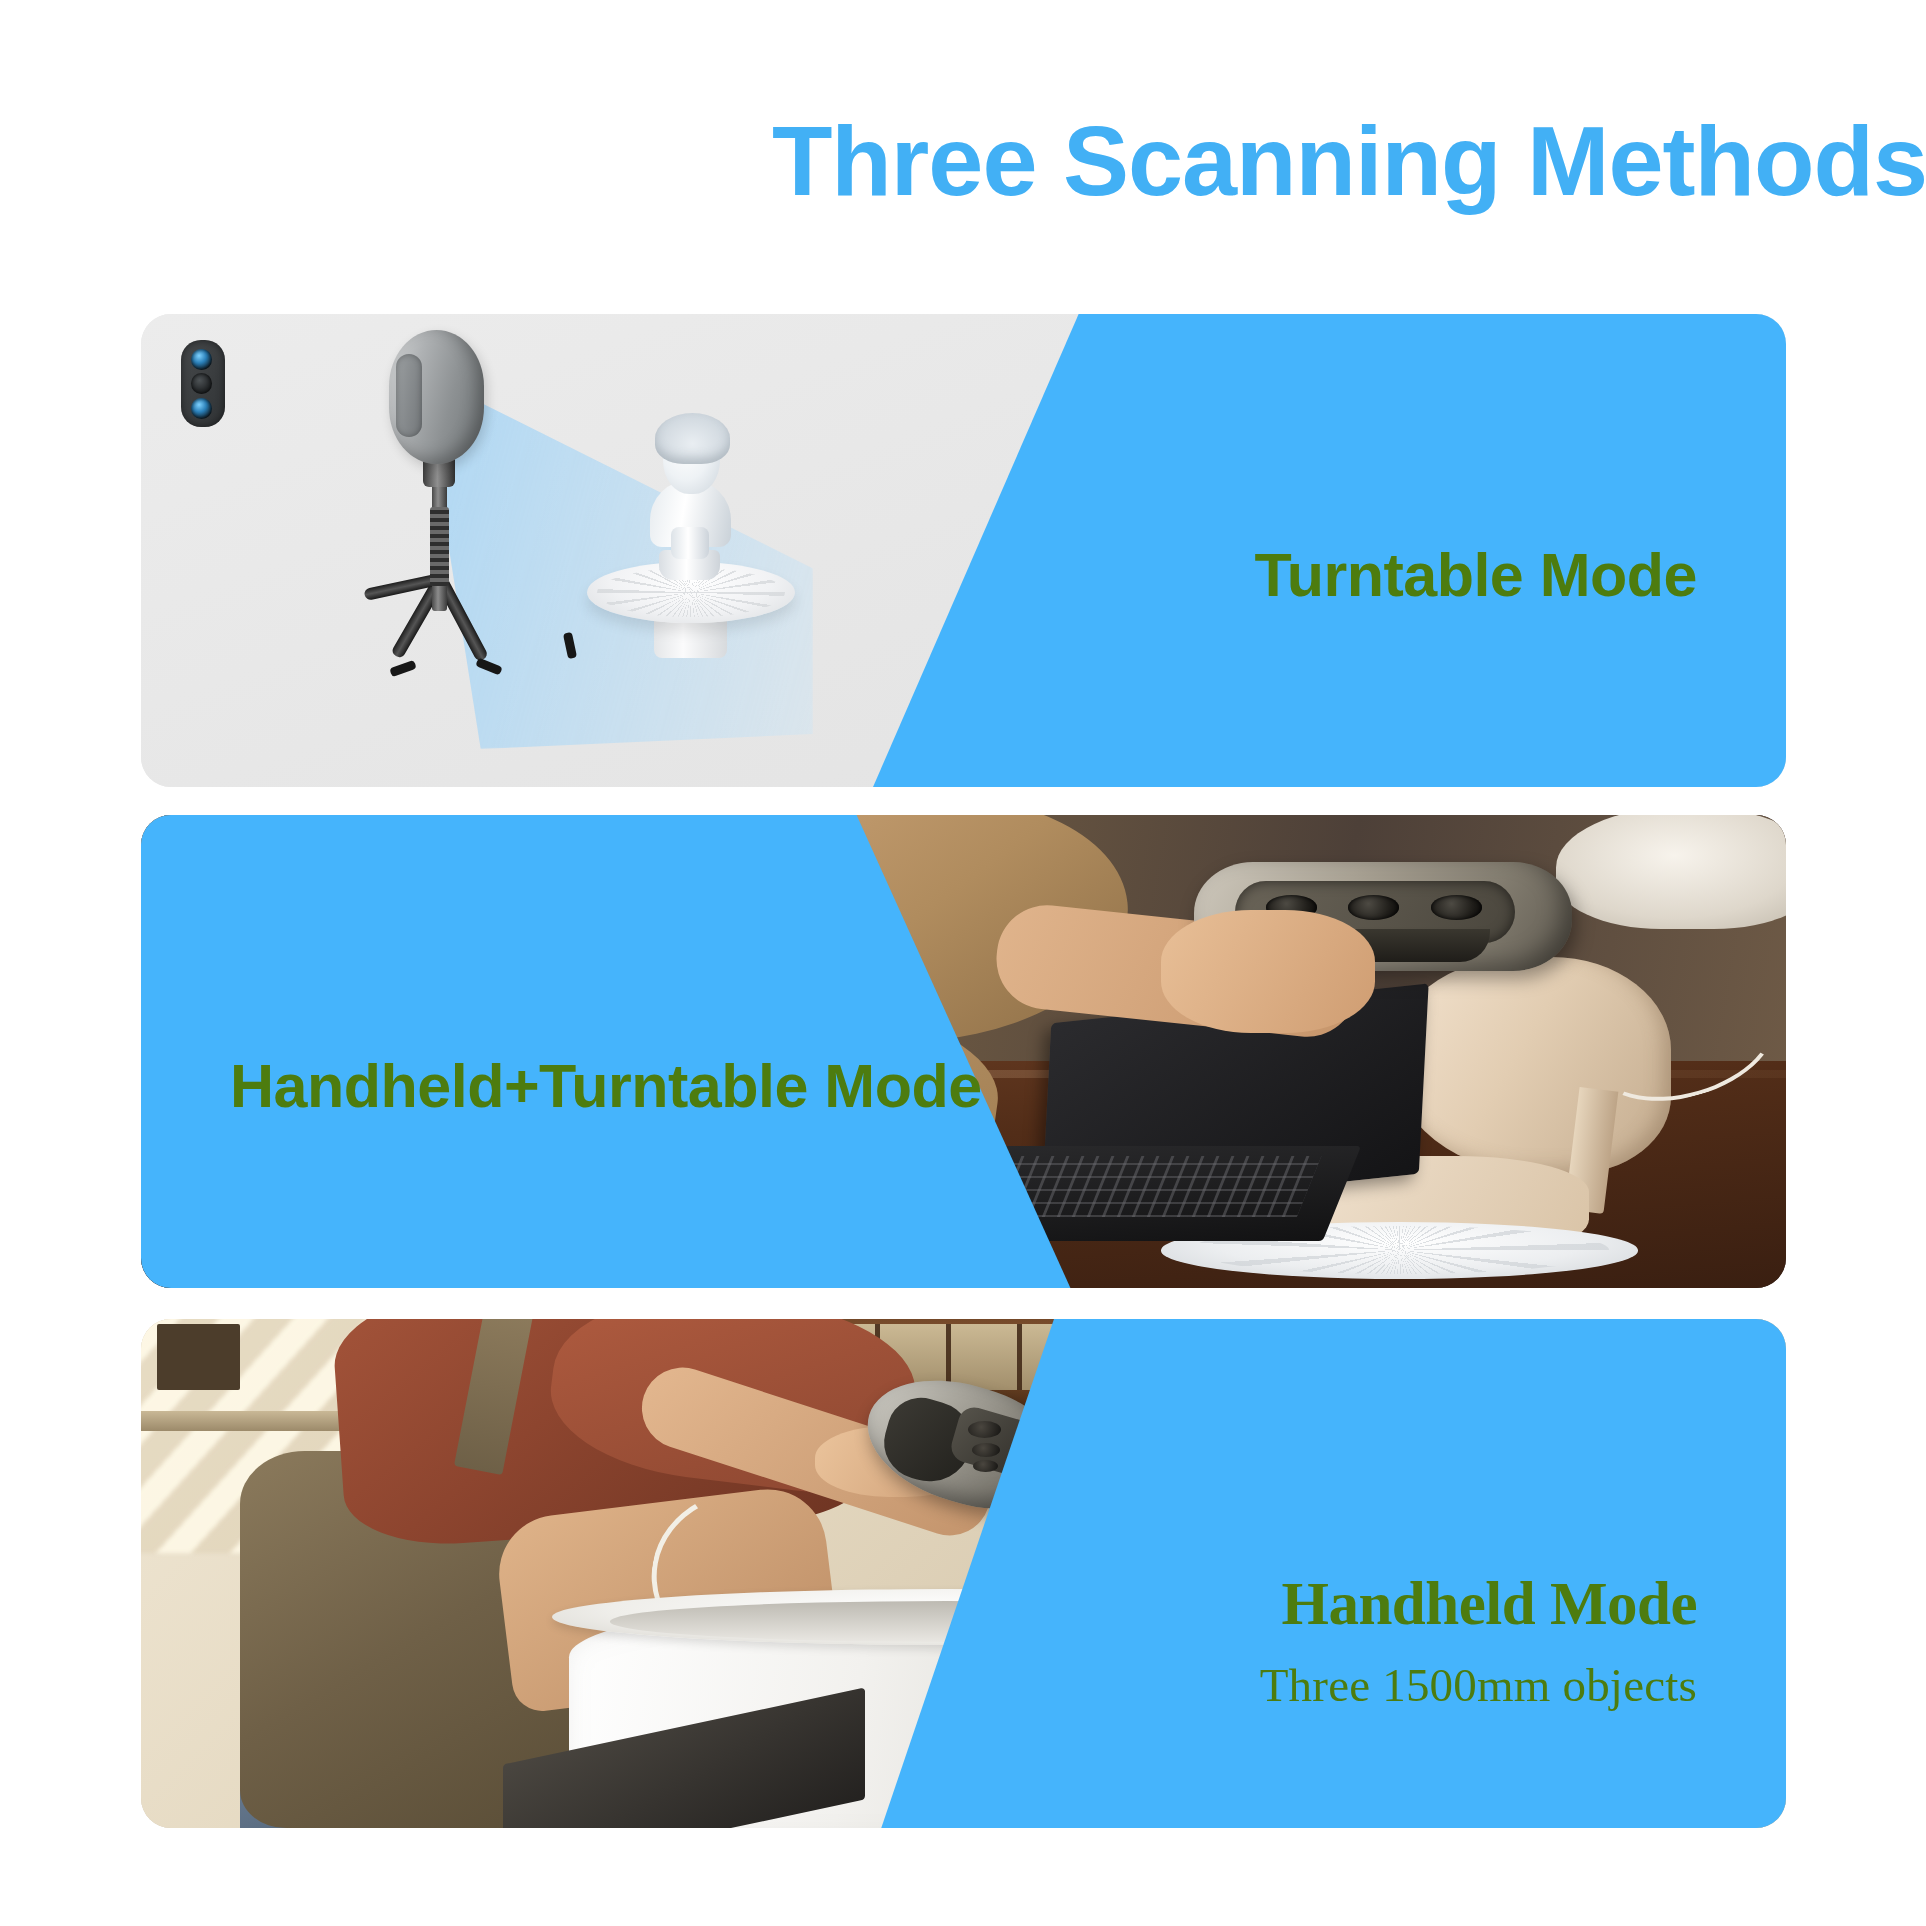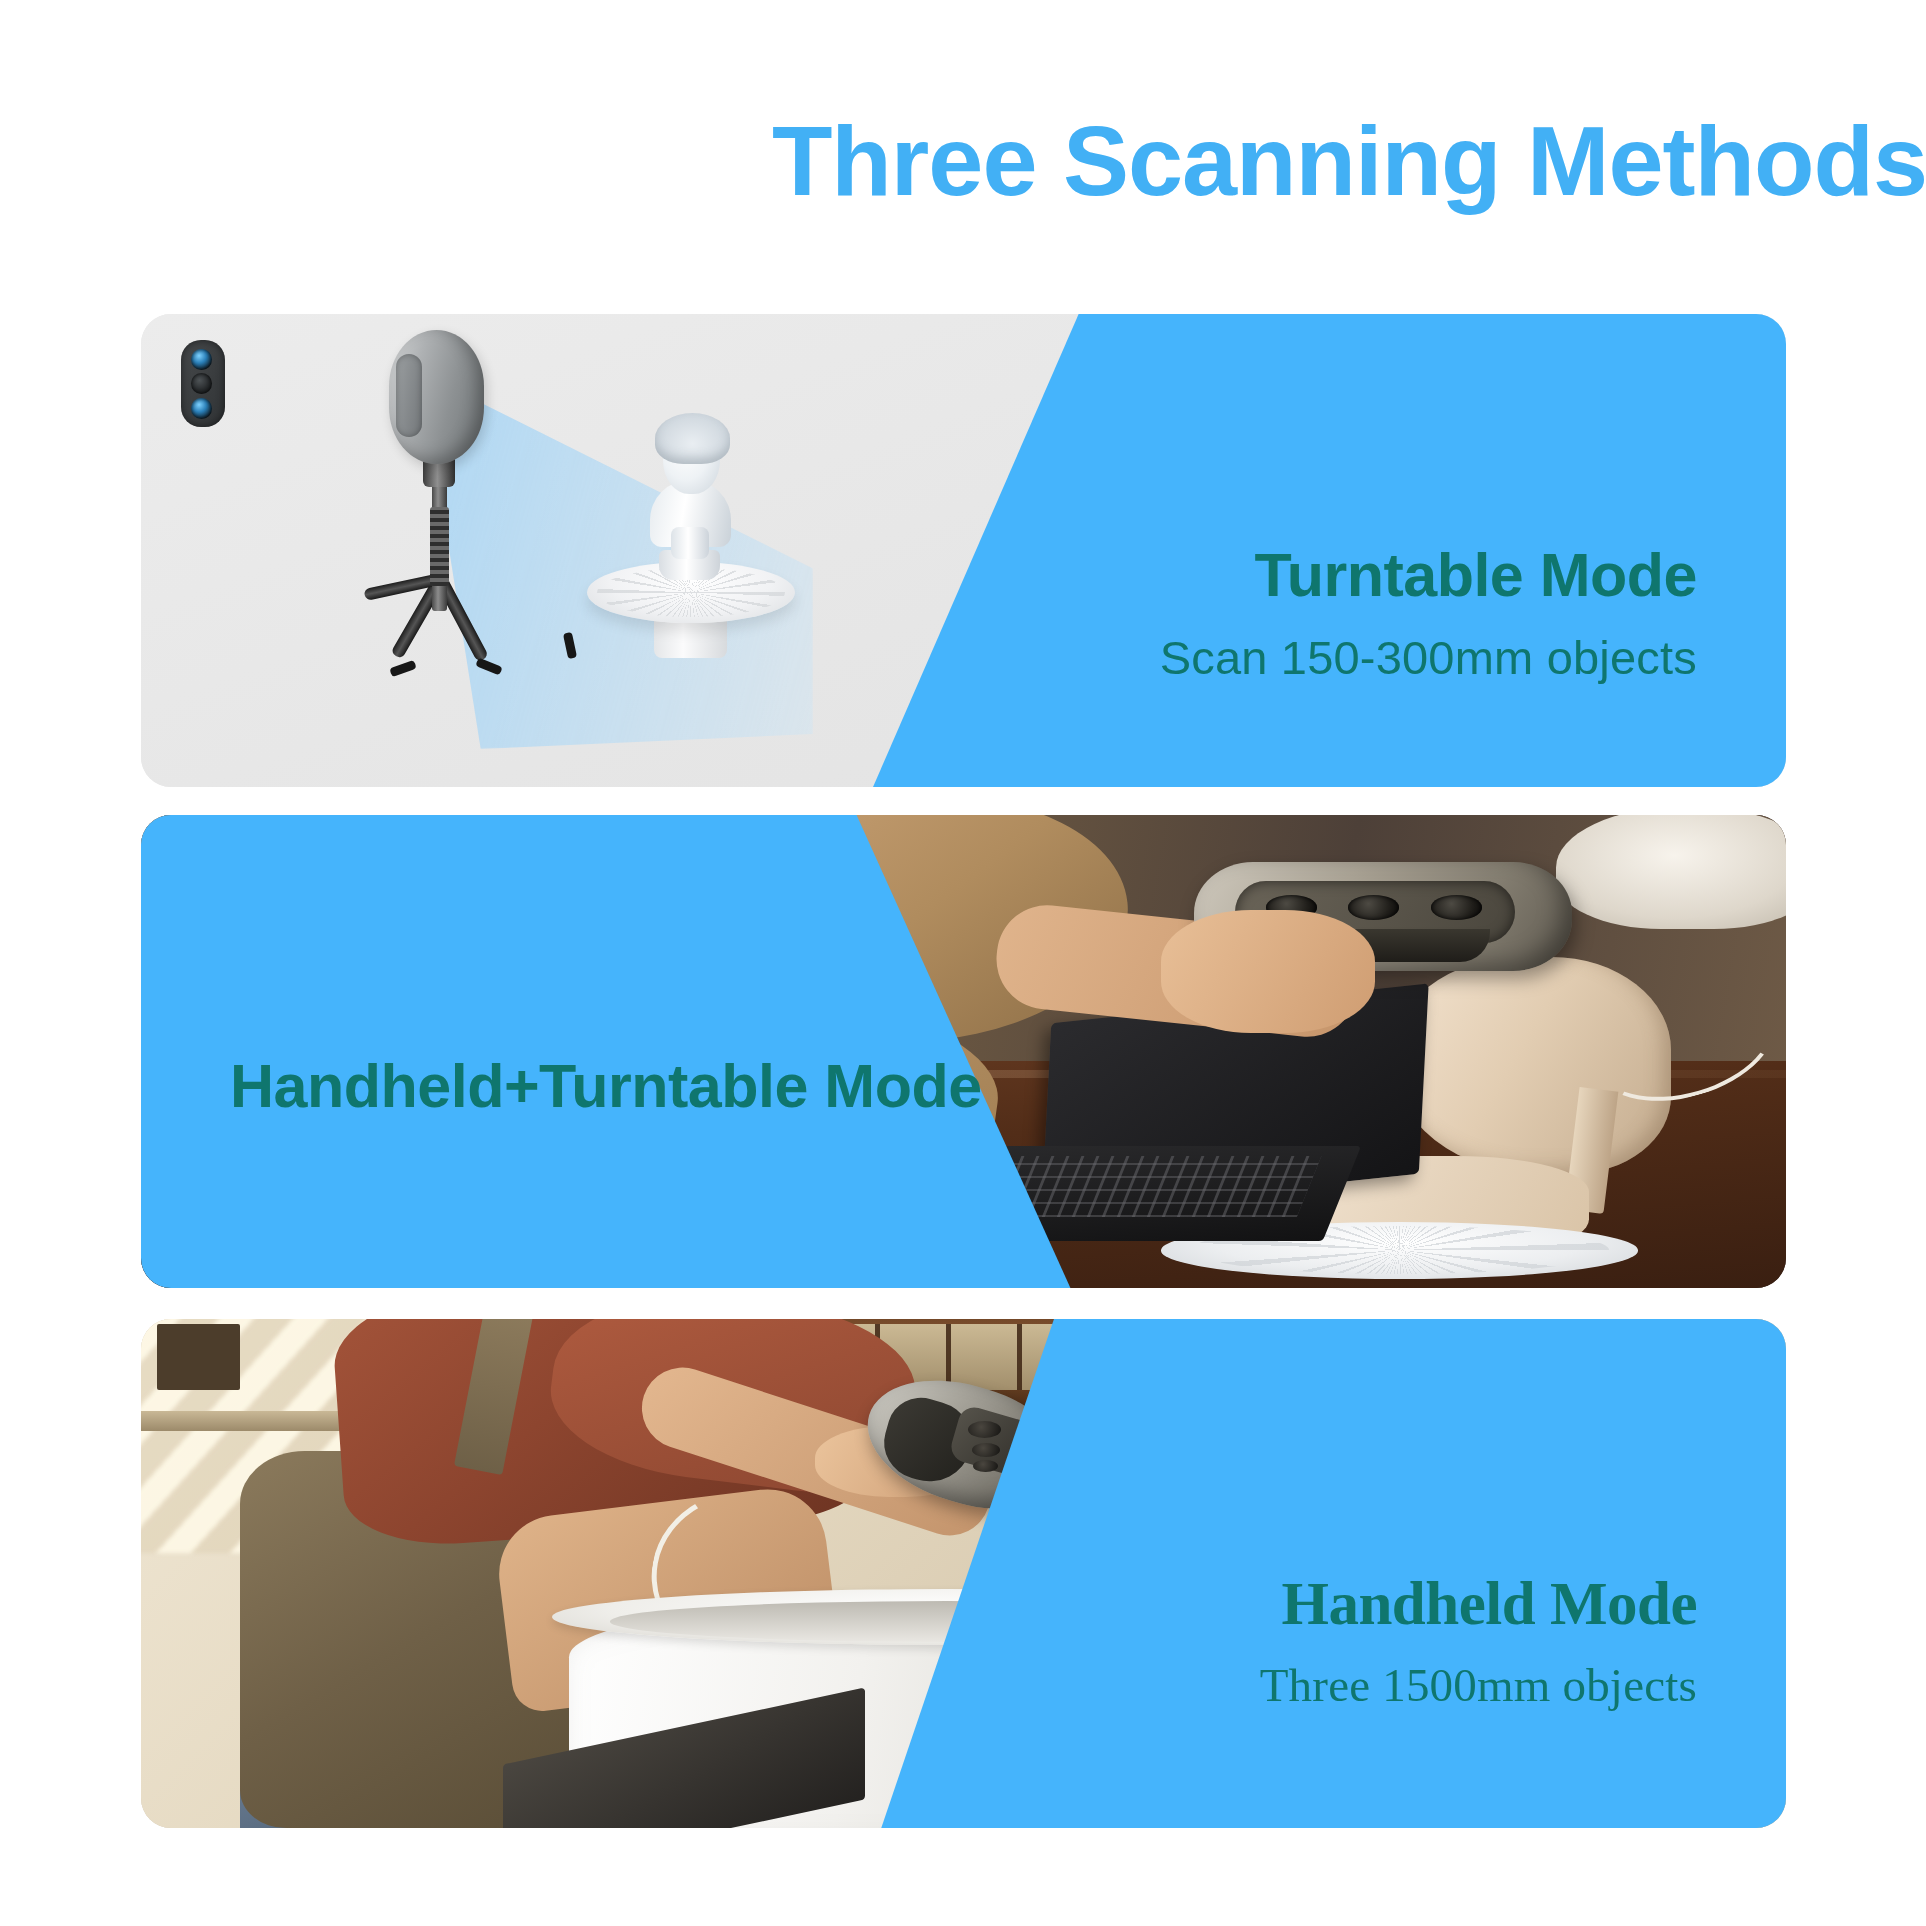--- a/index.html
+++ b/index.html
@@ -69,21 +69,21 @@
   .wedge-left {
     
     clip-path: polygon(0% 0%, 43.5% 0%, 56.5% 100%, 0% 100%);
   }
   .wedge-right-3 {
     clip-path: polygon(55.5% 0%, 100% 0%, 100% 100%, 45.0% 100%);
   }
 
   .caption {
     position: absolute;
-    color: #0f766e;
+    color: #4d7c0f;
     line-height: 1.18;
   }
   .caption.right {
     right: 89px;
     text-align: right;
   }
   .caption.left {
     left: 89px;
     text-align: left;
   }
@@ -610,21 +610,20 @@
         <div class="s1-bust-plinth"></div>
         <div class="s1-bust-chest"></div>
         <div class="s1-bust-neck"></div>
         <div class="s1-bust-head"></div>
         <div class="s1-bust-hair"></div>
       </div>
       <div class="blue-wedge wedge-right"></div>
     </div>
     <div class="caption right" id="caption-1">
       <span class="c-title">Turntable Mode</span>
-      <span class="c-sub">Scan 150-300mm objects</span>
     </div>
   </div>
 
   <div class="card" id="card-2">
     <div class="photo-layer">
       <div class="scene2">
         <div class="s2-wall"></div>
         <div class="s2-curtain"></div>
         <div class="s2-desk"></div>
         <div class="s2-desk-glint"></div>

